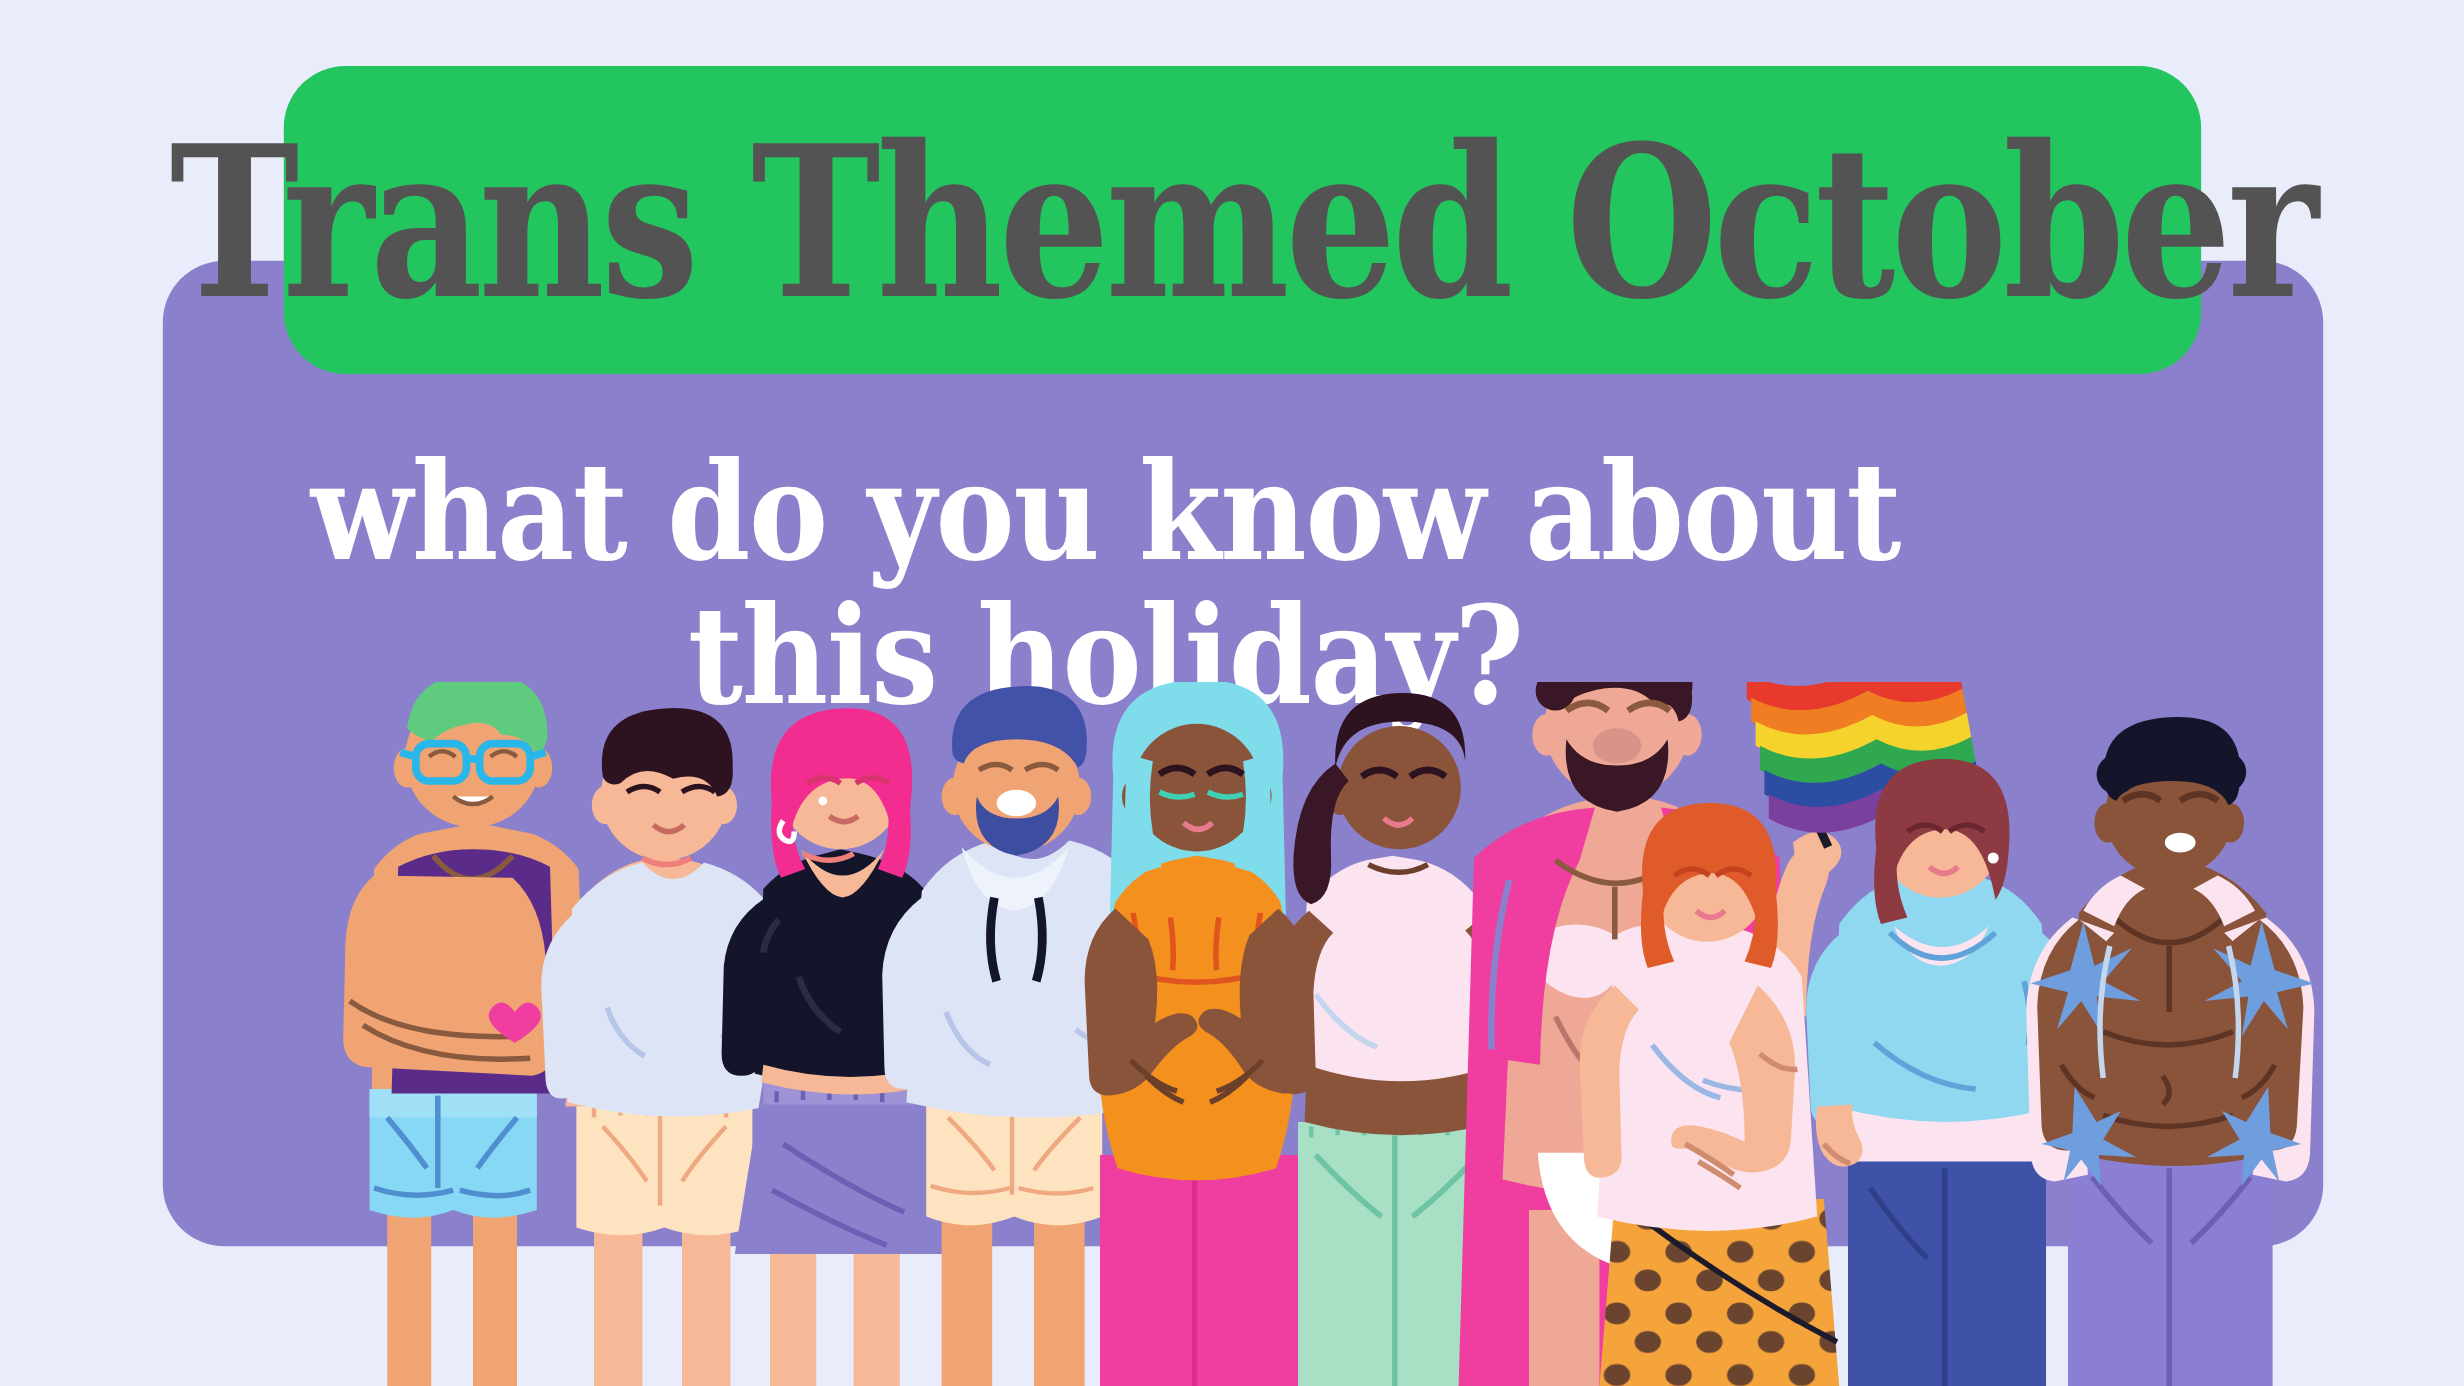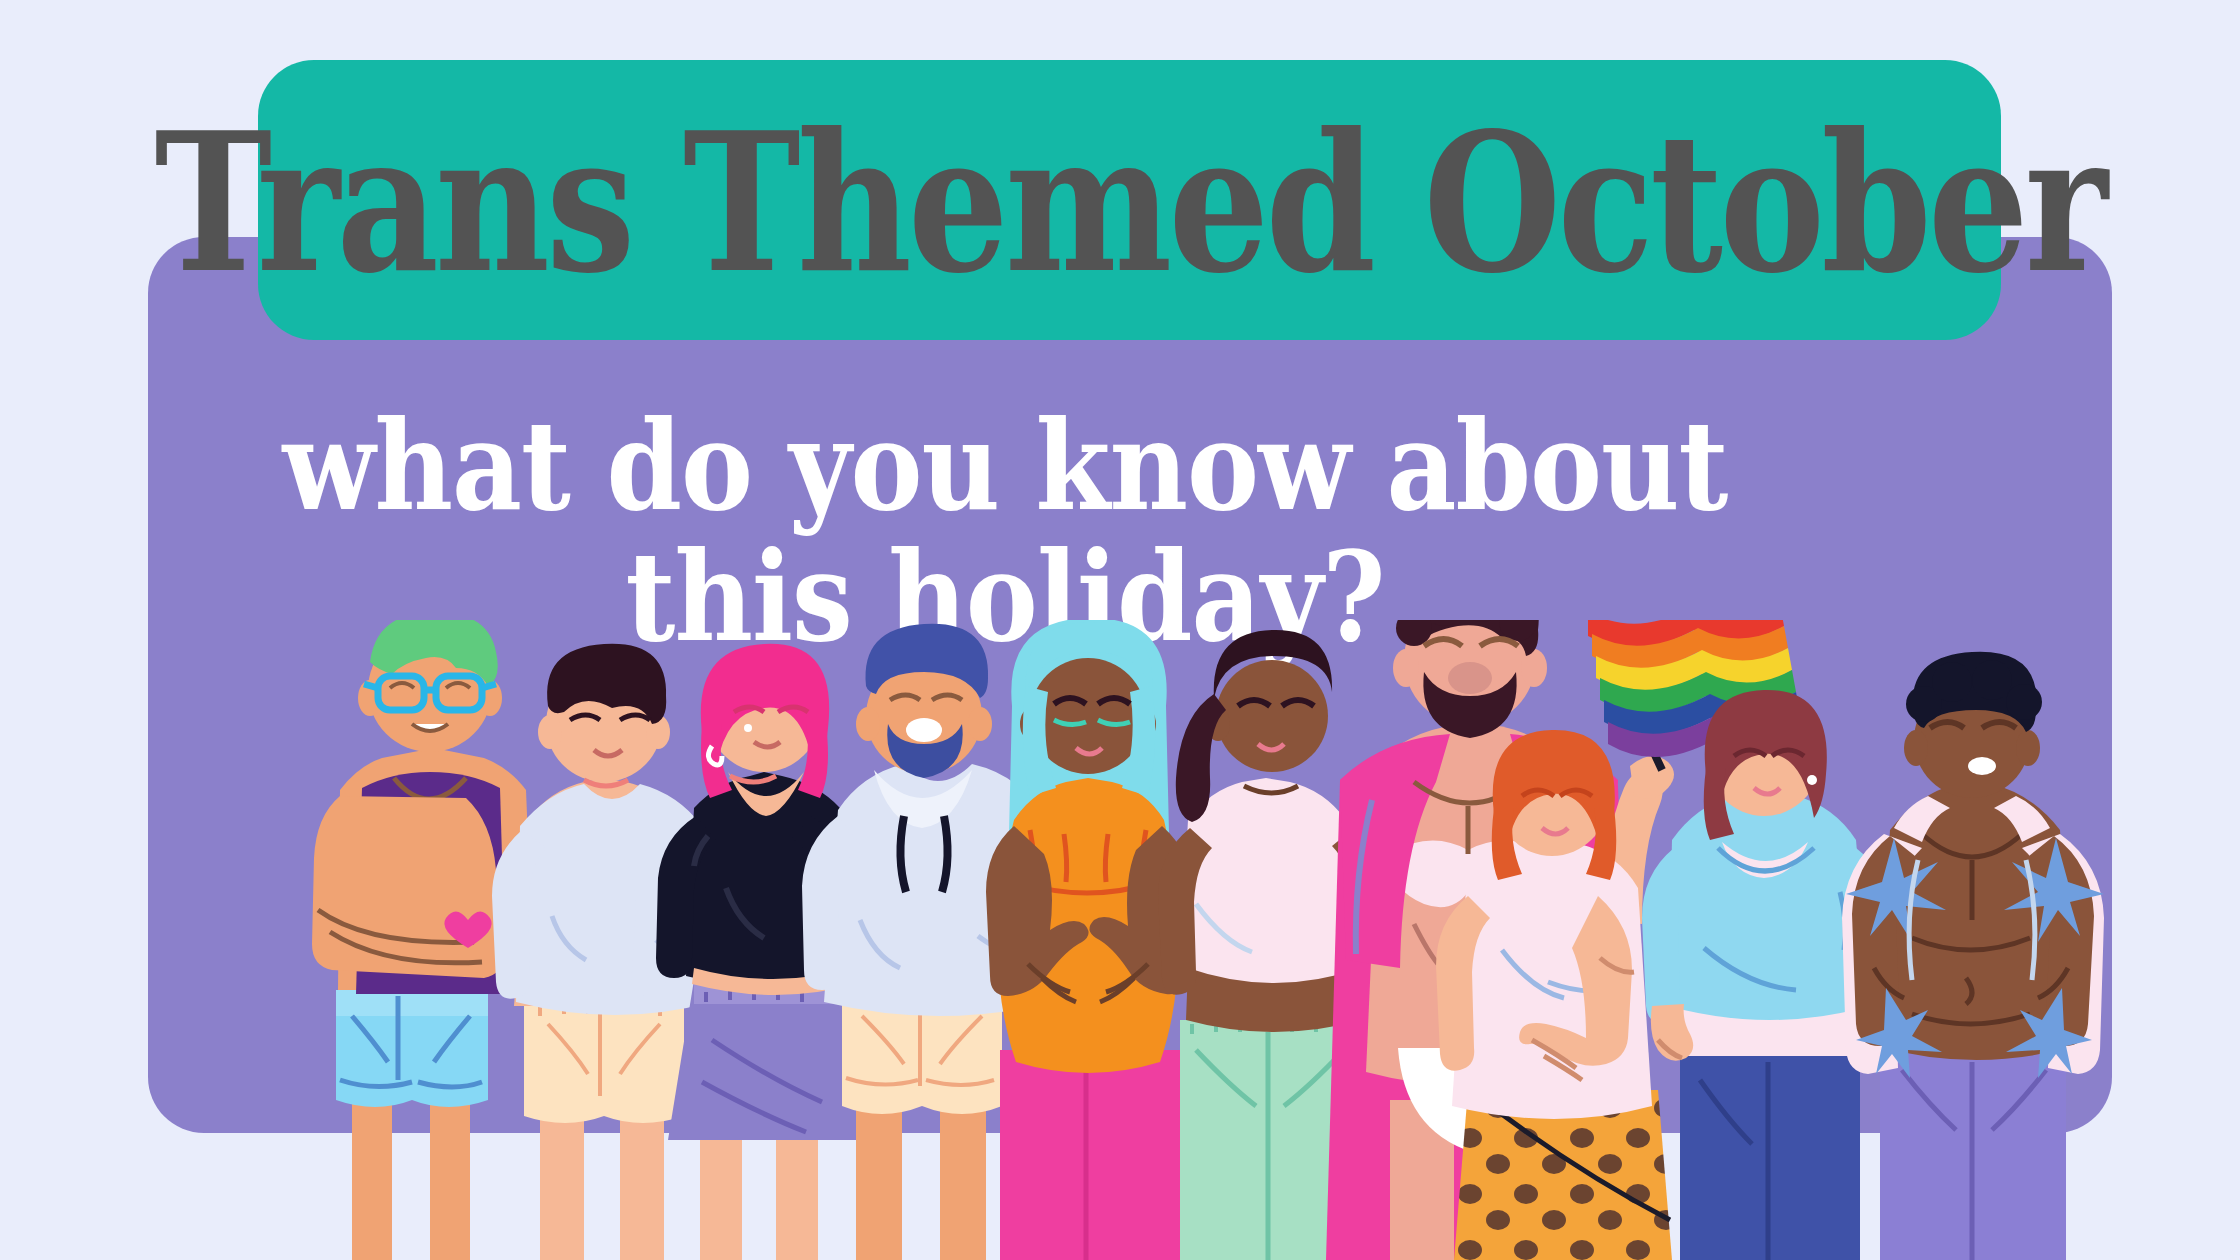--- a/index.html
+++ b/index.html
@@ -19,21 +19,21 @@
     width:1964px;height:896px;
     background:#8b80cb;
     border-radius:56px;
   }
 
   
   .title-banner{
     position:absolute;
     left:258px;top:60px;
     width:1743px;height:280px;
-    background:#14b8a6;
+    background:#22c55e;
     border-radius:56px;
     display:flex;align-items:center;justify-content:center;
     z-index:6;
   }
   .title-text{
     font-family:"DejaVu Serif","Liberation Serif",serif;
     font-weight:bold;
     font-size:170px;
     line-height:1;
     color:#535353;

